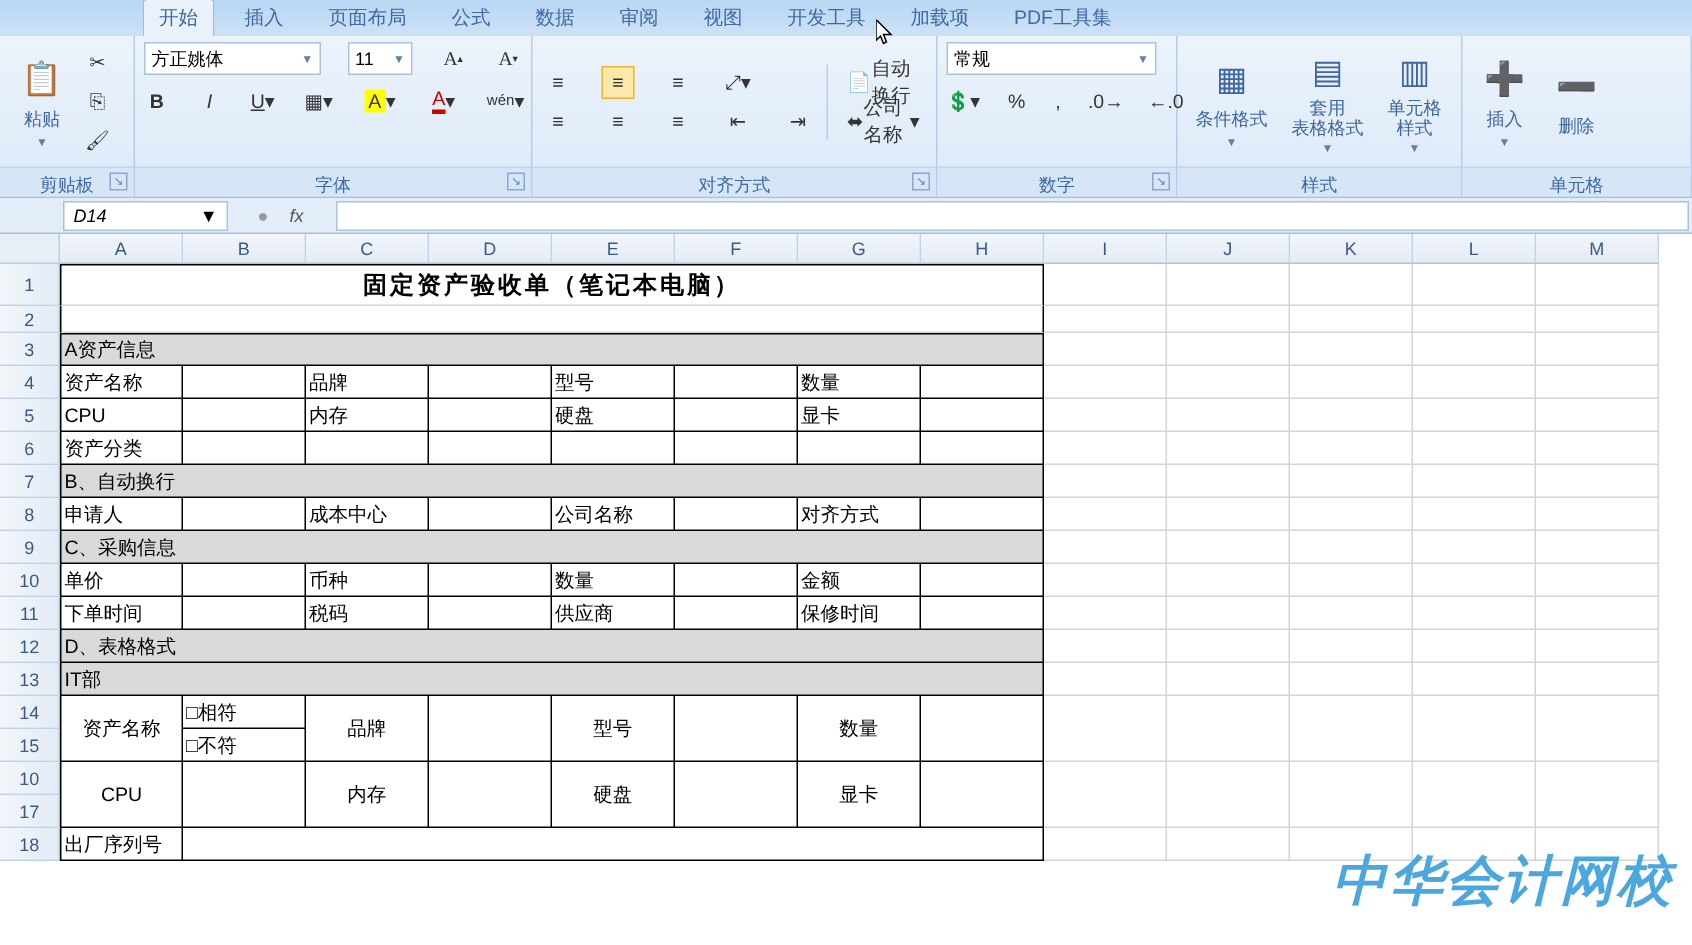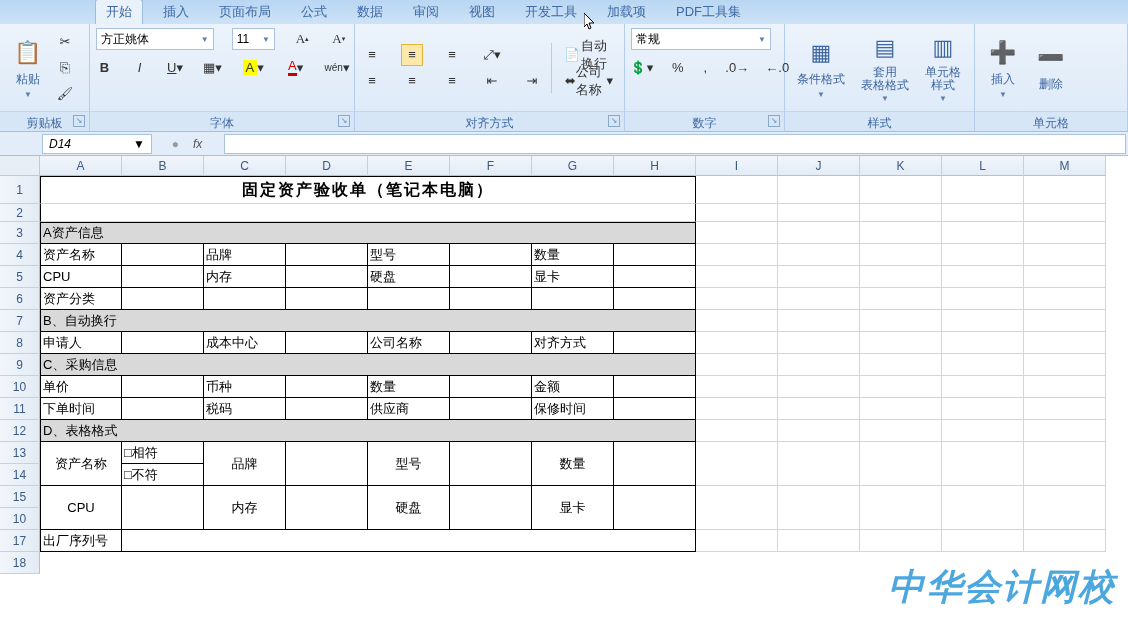--- a/index.html
+++ b/index.html
@@ -406,20 +406,28 @@
             <div class="cell" style="width: 82px;"></div>
           </div>
           <div class="row" style="height: 22px;">
             <div class="cell section b-l b-r b-b" style="width: 656px;">D、表格格式</div>
             <div class="cell" style="width: 82px;"></div>
             <div class="cell" style="width: 82px;"></div>
             <div class="cell" style="width: 82px;"></div>
             <div class="cell" style="width: 82px;"></div>
             <div class="cell" style="width: 82px;"></div>
           </div>
+          <div class="row" style="height: 22px;">
+            <div class="cell section b-l b-r b-b" style="width: 656px;">IT部</div>
+            <div class="cell" style="width: 82px;"></div>
+            <div class="cell" style="width: 82px;"></div>
+            <div class="cell" style="width: 82px;"></div>
+            <div class="cell" style="width: 82px;"></div>
+            <div class="cell" style="width: 82px;"></div>
+          </div>
           <div class="row" style="height: 44px;">
             <div class="cell center b-l b-r b-b" style="width: 82px;">资产名称</div>
             <div style="width: 82px; display: flex; flex-direction: column; text-align: right;">
               <div class="cell b-r b-b" style="width: 82px; height: 22px;">□相符</div>
               <div class="cell b-r b-b" style="width: 82px; height: 22px;">□不符</div>
             </div>
             <div class="cell center b-r b-b" style="width: 82px;">品牌</div>
             <div class="cell b-r b-b" style="width: 82px;"></div>
             <div class="cell center b-r b-b" style="width: 82px;">型号</div>
             <div class="cell b-r b-b" style="width: 82px;"></div>

